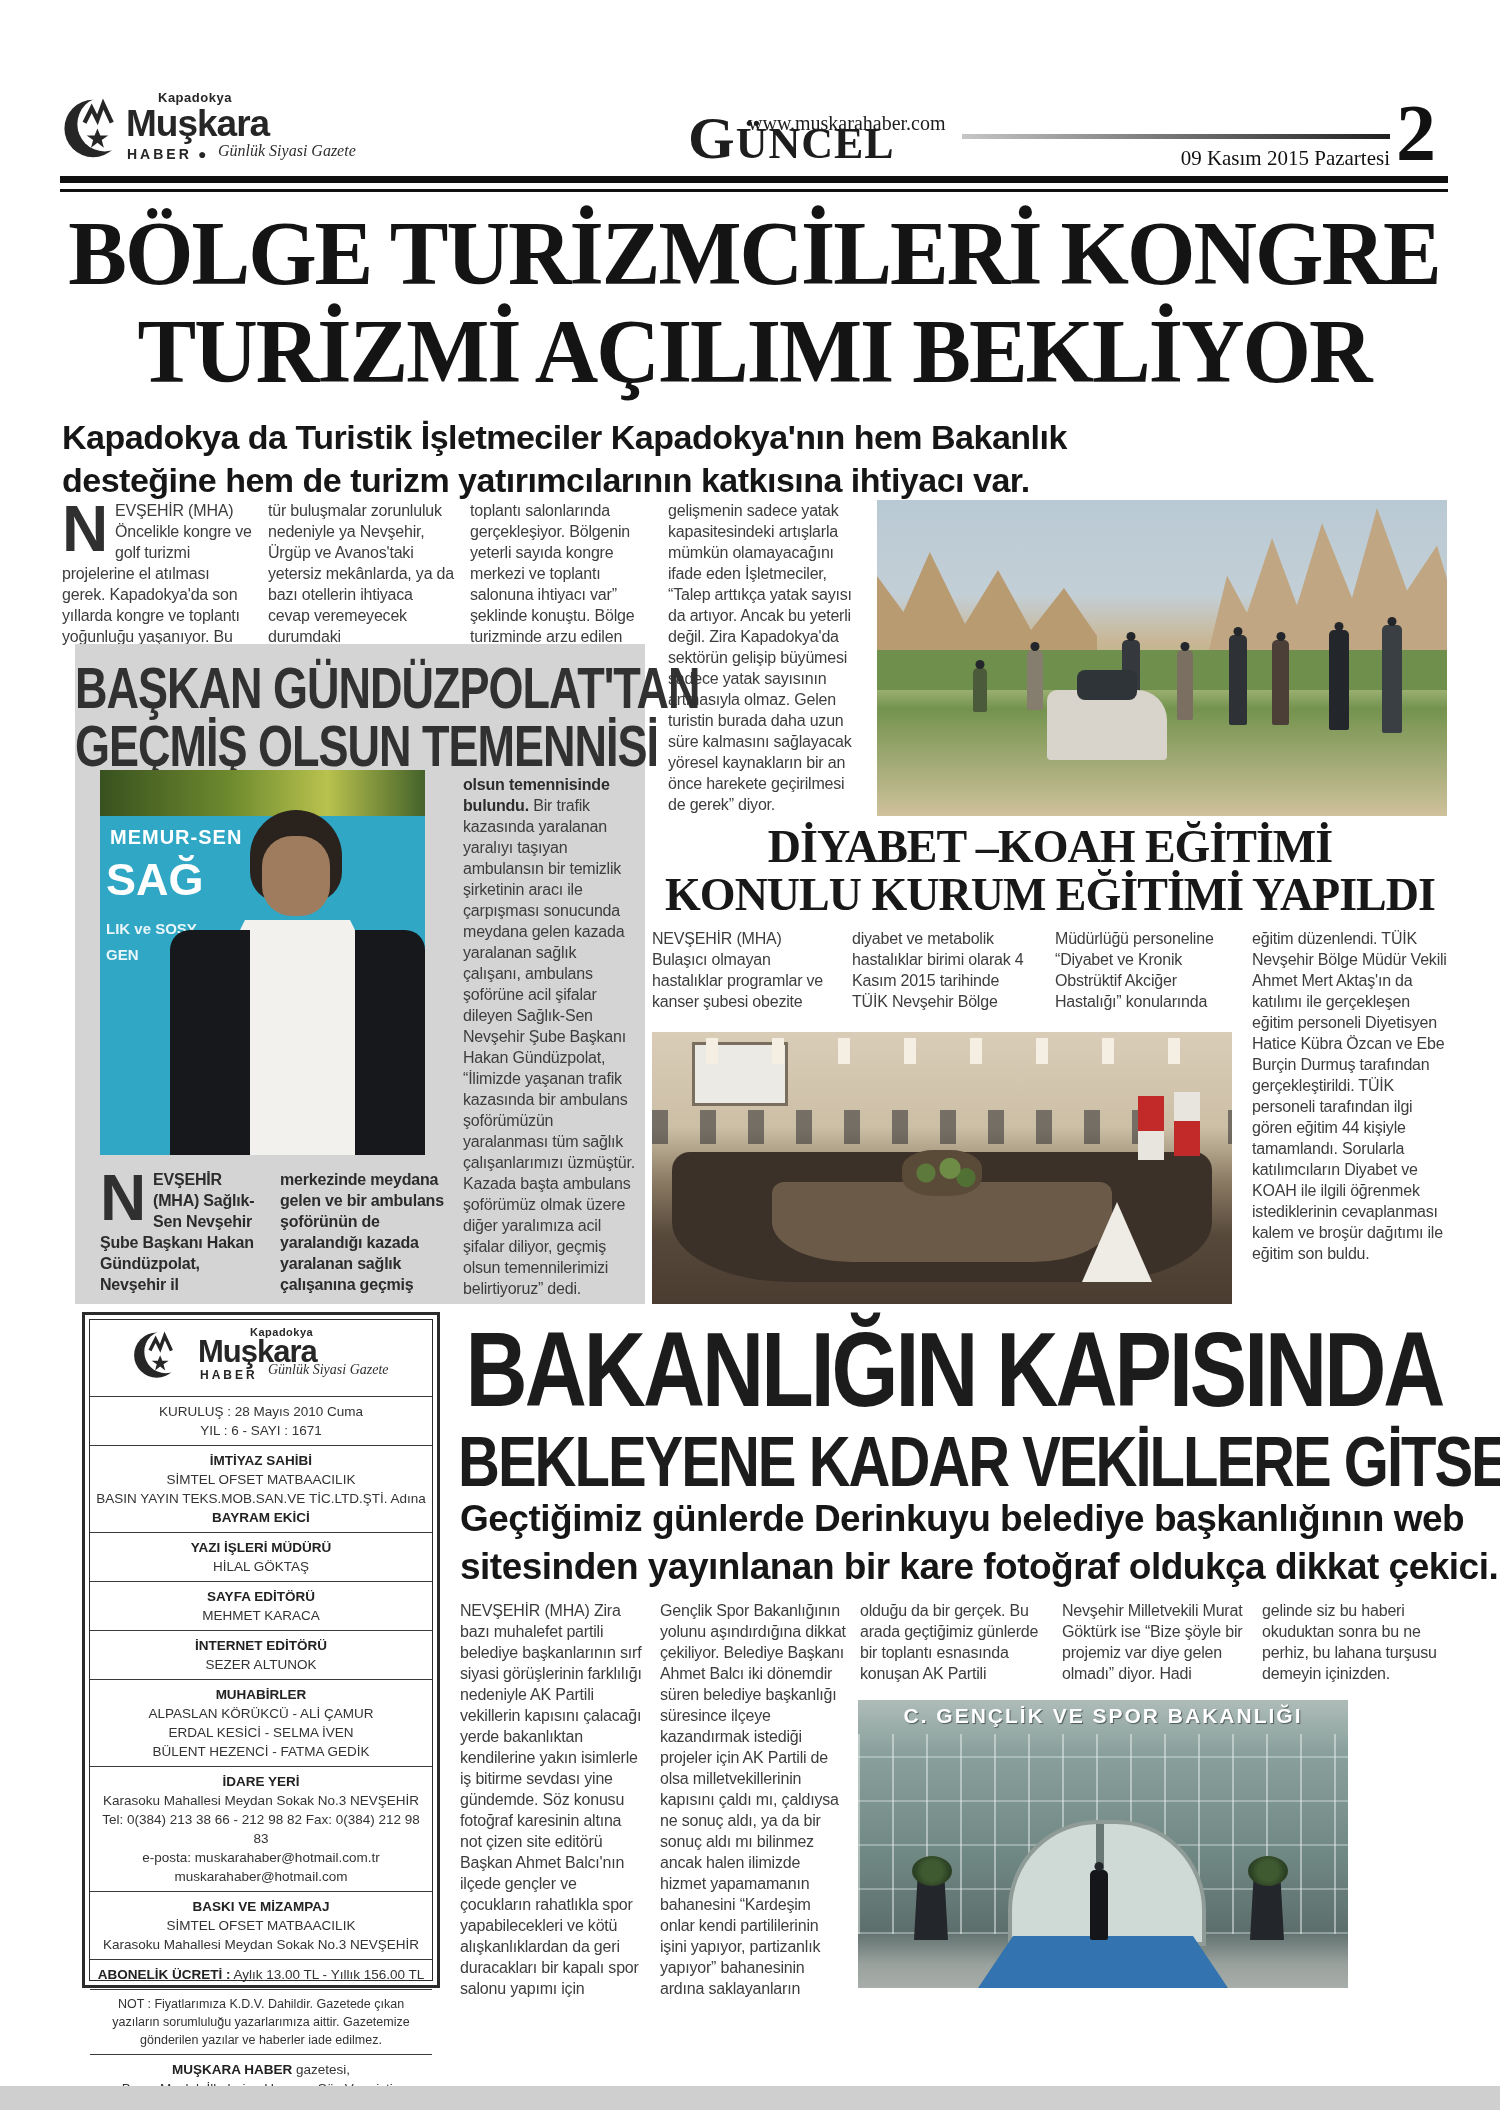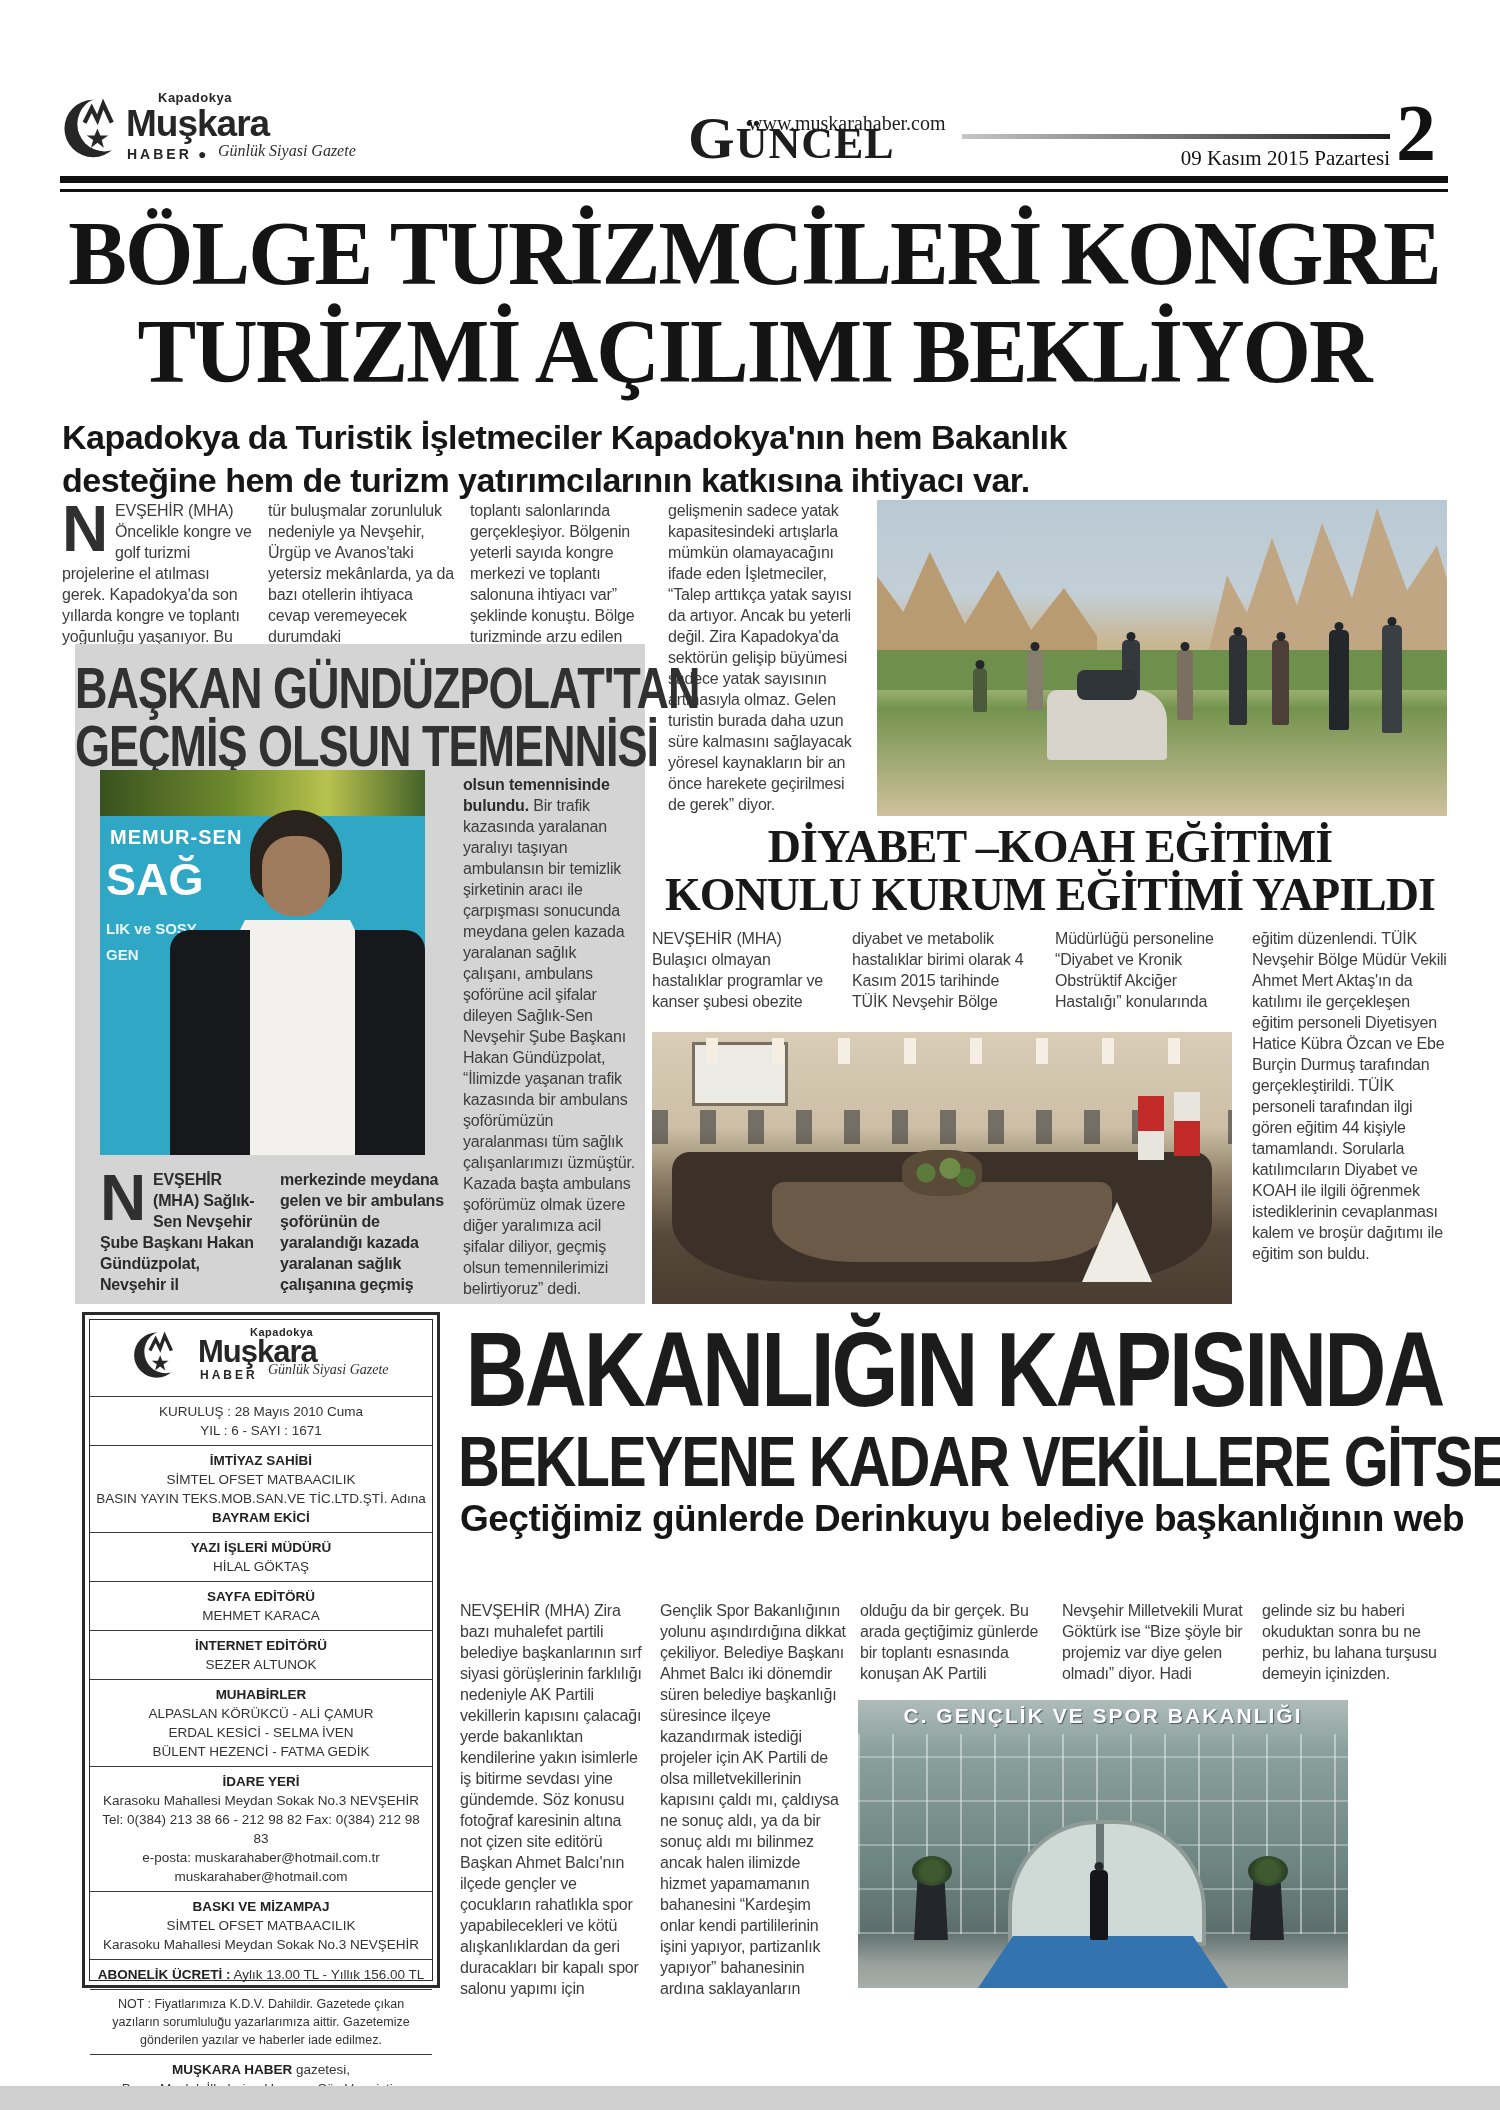--- a/index.html
+++ b/index.html
@@ -242,20 +242,21 @@
         <div class="mline">Basın Meslek İlkelerine Uymaya Söz Vermiştir.</div>
       </div>
 
     </div>
   </div>
 
   <div class="abs mega-head" style="left:458px;top:1310px;width:992px;font-size:86px;letter-spacing:-3px;">BAKANLIĞIN KAPISINDA</div>
   <div class="abs mega-head" style="left:458px;top:1420px;width:992px;font-size:58px;letter-spacing:-2px;">BEKLEYENE KADAR VEKİLLERE GİTSE!</div>
 
   <div class="abs sub-head" style="left:460px;top:1498px;font-size:37px;">Geçtiğimiz günlerde Derinkuyu belediye başkanlığının web</div>
+  <div class="abs sub-head" style="left:460px;top:1546px;font-size:37px;">sitesinden yayınlanan bir kare fotoğraf oldukça dikkat çekici.</div>
 
   <div class="abs btxt" style="left:460px;top:1600px;width:186px;">NEVŞEHİR (MHA) Zira bazı muhalefet partili belediye başkanlarının sırf siyasi görüşlerinin farklılığı nedeniyle AK Partili vekillerin kapısını çalacağı yerde bakanlıktan kendilerine yakın isimlerle iş bitirme sevdası yine gündemde. Söz konusu fotoğraf karesinin altına not çizen site editörü Başkan Ahmet Balcı'nın ilçede gençler ve çocukların rahatlıkla spor yapabilecekleri ve kötü alışkanlıklardan da geri duracakları bir kapalı spor salonu yapımı için</div>
   <div class="abs btxt" style="left:660px;top:1600px;width:186px;">Gençlik Spor Bakanlığının yolunu aşındırdığına dikkat çekiliyor. Belediye Başkanı Ahmet Balcı iki dönemdir süren belediye başkanlığı süresince ilçeye kazandırmak istediği projeler için AK Partili de olsa milletvekillerinin kapısını çaldı mı, çaldıysa ne sonuç aldı, ya da bir sonuç aldı mı bilinmez ancak halen ilimizde hizmet yapamamanın bahanesini “Kardeşim onlar kendi partililerinin işini yapıyor, partizanlık yapıyor” bahanesinin ardına saklayanların</div>
   <div class="abs btxt" style="left:860px;top:1600px;width:184px;">olduğu da bir gerçek. Bu arada geçtiğimiz günlerde bir toplantı esnasında konuşan AK Partili</div>
   <div class="abs btxt" style="left:1062px;top:1600px;width:184px;">Nevşehir Milletvekili Murat Göktürk ise “Bize şöyle bir projemiz var diye gelen olmadı” diyor. Hadi</div>
   <div class="abs btxt" style="left:1262px;top:1600px;width:186px;">gelinde siz bu haberi okuduktan sonra bu ne perhiz, bu lahana turşusu demeyin içinizden.</div>
 
   <div class="photo" style="left:858px;top:1700px;width:490px;height:288px;">
     <div class="ph-el" style="left:0;top:0;width:100%;height:100%;background:linear-gradient(#aebcb8 0%,#8aa09c 18%,#6f8783 55%,#5d6f6c 80%,#9aa29e 92%,#a8aeaa 100%);"></div>
     <div class="ph-el" style="left:0;top:34px;width:100%;height:200px;background:repeating-linear-gradient(90deg,rgba(235,240,238,.5) 0 2px,transparent 2px 34px),repeating-linear-gradient(0deg,rgba(235,240,238,.35) 0 2px,transparent 2px 44px);"></div>

